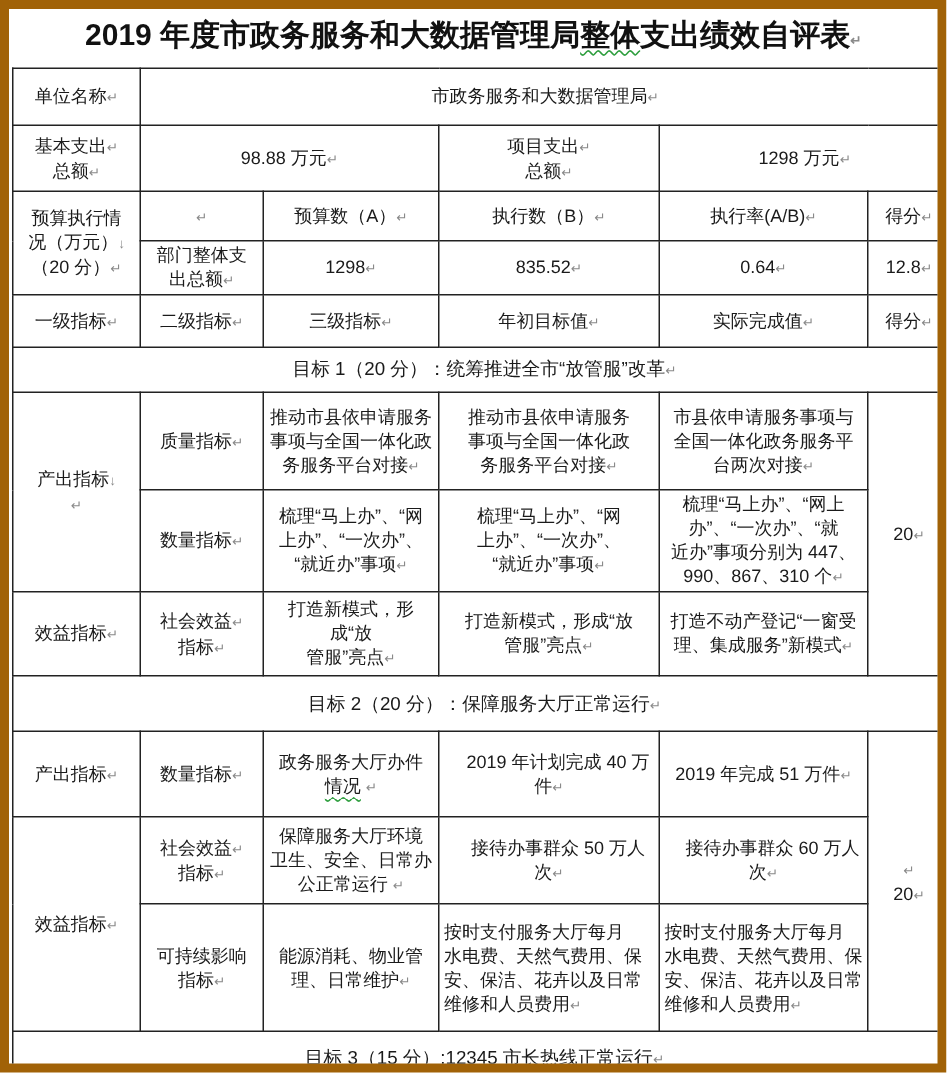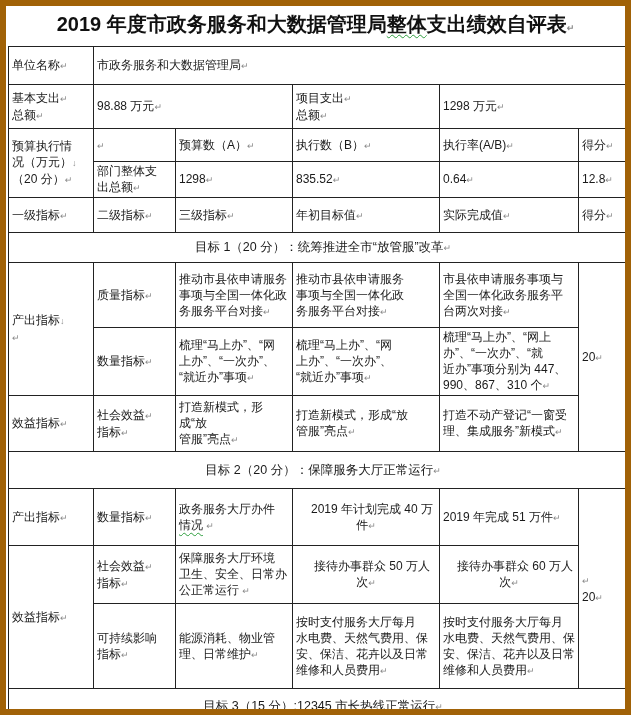--- a/index.html
+++ b/index.html
@@ -26,21 +26,21 @@
     color: #111;
   }
   table {
     border-collapse: collapse;
     table-layout: fixed;
     width: 625px;
     margin-left: 2px;
   }
   td {
     border: 1px solid #222;
-    text-align: left;
+    text-align: center;
     vertical-align: middle;
     font-size: 12px;
     line-height: 16px;
     padding: 1px 3px;
     white-space: pre-line;
     overflow: hidden;
     color: #1a1a1a;
   }
   td.band {
     text-align: center;

